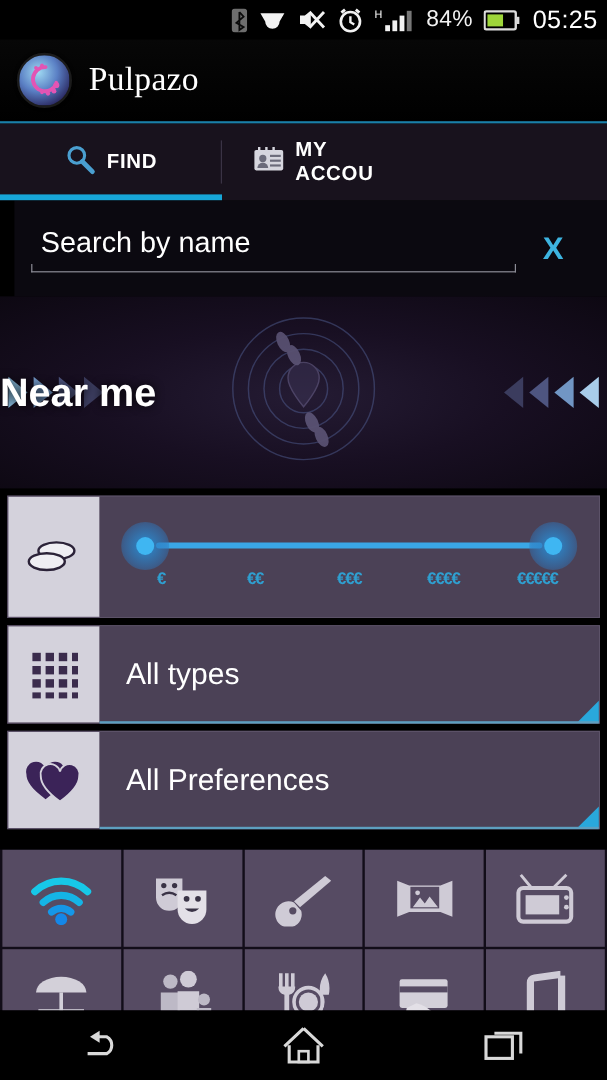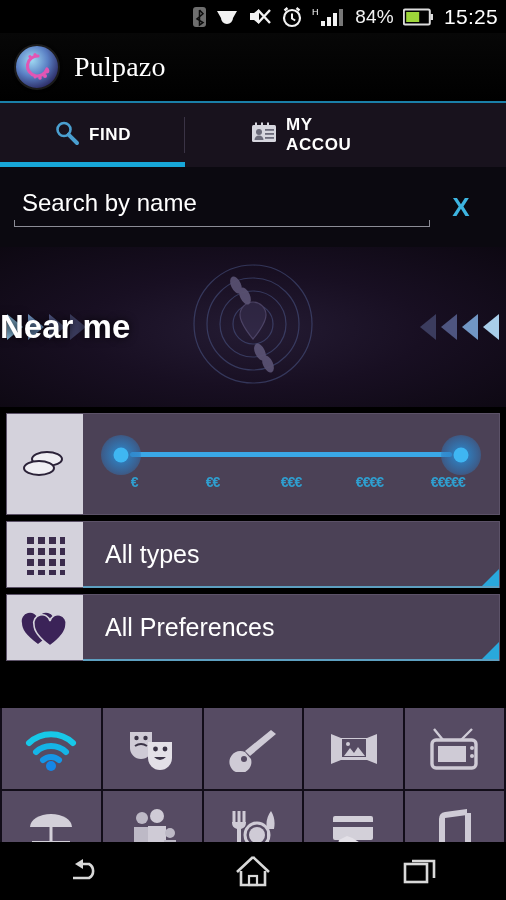--- a/index.html
+++ b/index.html
@@ -49,41 +49,41 @@
     padding:0 12px; border-radius:2px;
     box-shadow:inset 0 1px 0 rgba(255,255,255,.22);
   }
   #search-btn .lbl { font-size:21px; color:#eaf8ff; }
 
   
   #tabbar {
     height:64px; width:100%;
     background:#18121d;
     display:flex; align-items:stretch;
-    overflow:hidden; position:relative;gap:40px;
+    overflow:hidden; position:relative;
   }
   .tab {
     display:flex; align-items:center; justify-content:center; gap:9px;
     position:relative; flex:0 0 auto; padding:0 22px;
   }
   .tab .tlabel { font-size:17px; font-weight:bold; letter-spacing:.6px; color:#fff; }
   .tab .sep {
     position:absolute; right:0; top:14px; bottom:14px; width:1px; background:#3a3345;
   }
   .tab.active::after {
     content:""; position:absolute; left:0; right:0; bottom:0; height:5px; background:#17a6d8;
   }
   #tab-find { width:185px; padding:0; }
   #tab-fav  { width:187px; padding:0; }
   #tab-acct { width:160px; padding-left:26px; justify-content:flex-start; }
 
   
   #searchfield {
     height:80px; background:#0b0910;
-    display:flex; align-items:center; padding:0 14px;
+    display:flex; align-items:center; padding:0 14px;margin-left:12px;
   }
   #searchfield .inputwrap { flex:1 1 auto; position:relative; height:52px; }
   #search-input {
     width:100%; height:100%; background:transparent; border:0;
     color:#fff; font-size:24px; font-family:"Liberation Sans", sans-serif;
     padding:0 4px 8px 8px; outline:none;
   }
   #search-input::placeholder { color:#fff; opacity:1; }
   .underline {
     position:absolute; left:0; right:0; bottom:6px; height:1px; background:#8c8c96;
@@ -110,21 +110,21 @@
     text-shadow:0 0 8px rgba(0,0,0,.9);
   }
   .arrows { display:flex; align-items:center; gap:5px; position:absolute; }
   .arrows.left { left:7px; } .arrows.right { right:7px; }
   .tri { width:0; height:0; border-top:13px solid transparent; border-bottom:13px solid transparent; }
   .tri.r { border-left:16px solid #000; }
   .tri.l { border-right:16px solid #000; }
 
   
   .frow {
-    height:67px; margin:6px 6px 0 6px; display:flex; align-items:stretch;
+    height:82px; margin:6px 6px 0 6px; display:flex; align-items:stretch;
     background:#4b4156; position:relative;
     border:1px solid #5c5268;
   }
   .frow .ficon {
     width:76px; flex:0 0 76px; background:#d4d2dc;
     display:flex; align-items:center; justify-content:center;
   }
   .frow .fbody { flex:1 1 auto; display:flex; align-items:center; position:relative; background:#4b4156; }
   .frow .flabel { font-size:25px; color:#fff; padding-left:22px; }
   .frow .corner {
@@ -210,21 +210,21 @@
     </svg>
   </span>
   <span class="sb-text">84%</span>
   <span class="sicon">
     <svg width="30" height="18" viewBox="0 0 30 18">
         <rect x="0.8" y="1.5" width="26" height="15" rx="1.5" fill="none" stroke="#dcdcdc" stroke-width="2"></rect>
         <rect x="27.5" y="6" width="2.5" height="6" fill="#dcdcdc"></rect>
         <rect x="3.2" y="4" width="13" height="10" fill="#9ed63a"></rect>
       </svg>
   </span>
-  <span class="clock">15:25</span>
+  <span class="clock">05:25</span>
 </div>
 
 <div id="appbar">
   <div id="logo">
     <svg width="46" height="46" viewBox="0 0 46 46" style="position:absolute;left:-2px;top:-2px">
       <path d="M24 12 a10 10 0 1 0 9 13" fill="none" stroke="#e255b4" stroke-width="3.2" stroke-linecap="round"></path>
       <circle cx="33" cy="27" r="2.4" fill="#e255b4"></circle>
         <circle cx="31" cy="32" r="2" fill="#e255b4"></circle>
       <circle cx="26" cy="34" r="1.8" fill="#e255b4"></circle>
         <circle cx="21" cy="33" r="1.5" fill="#e255b4"></circle>

